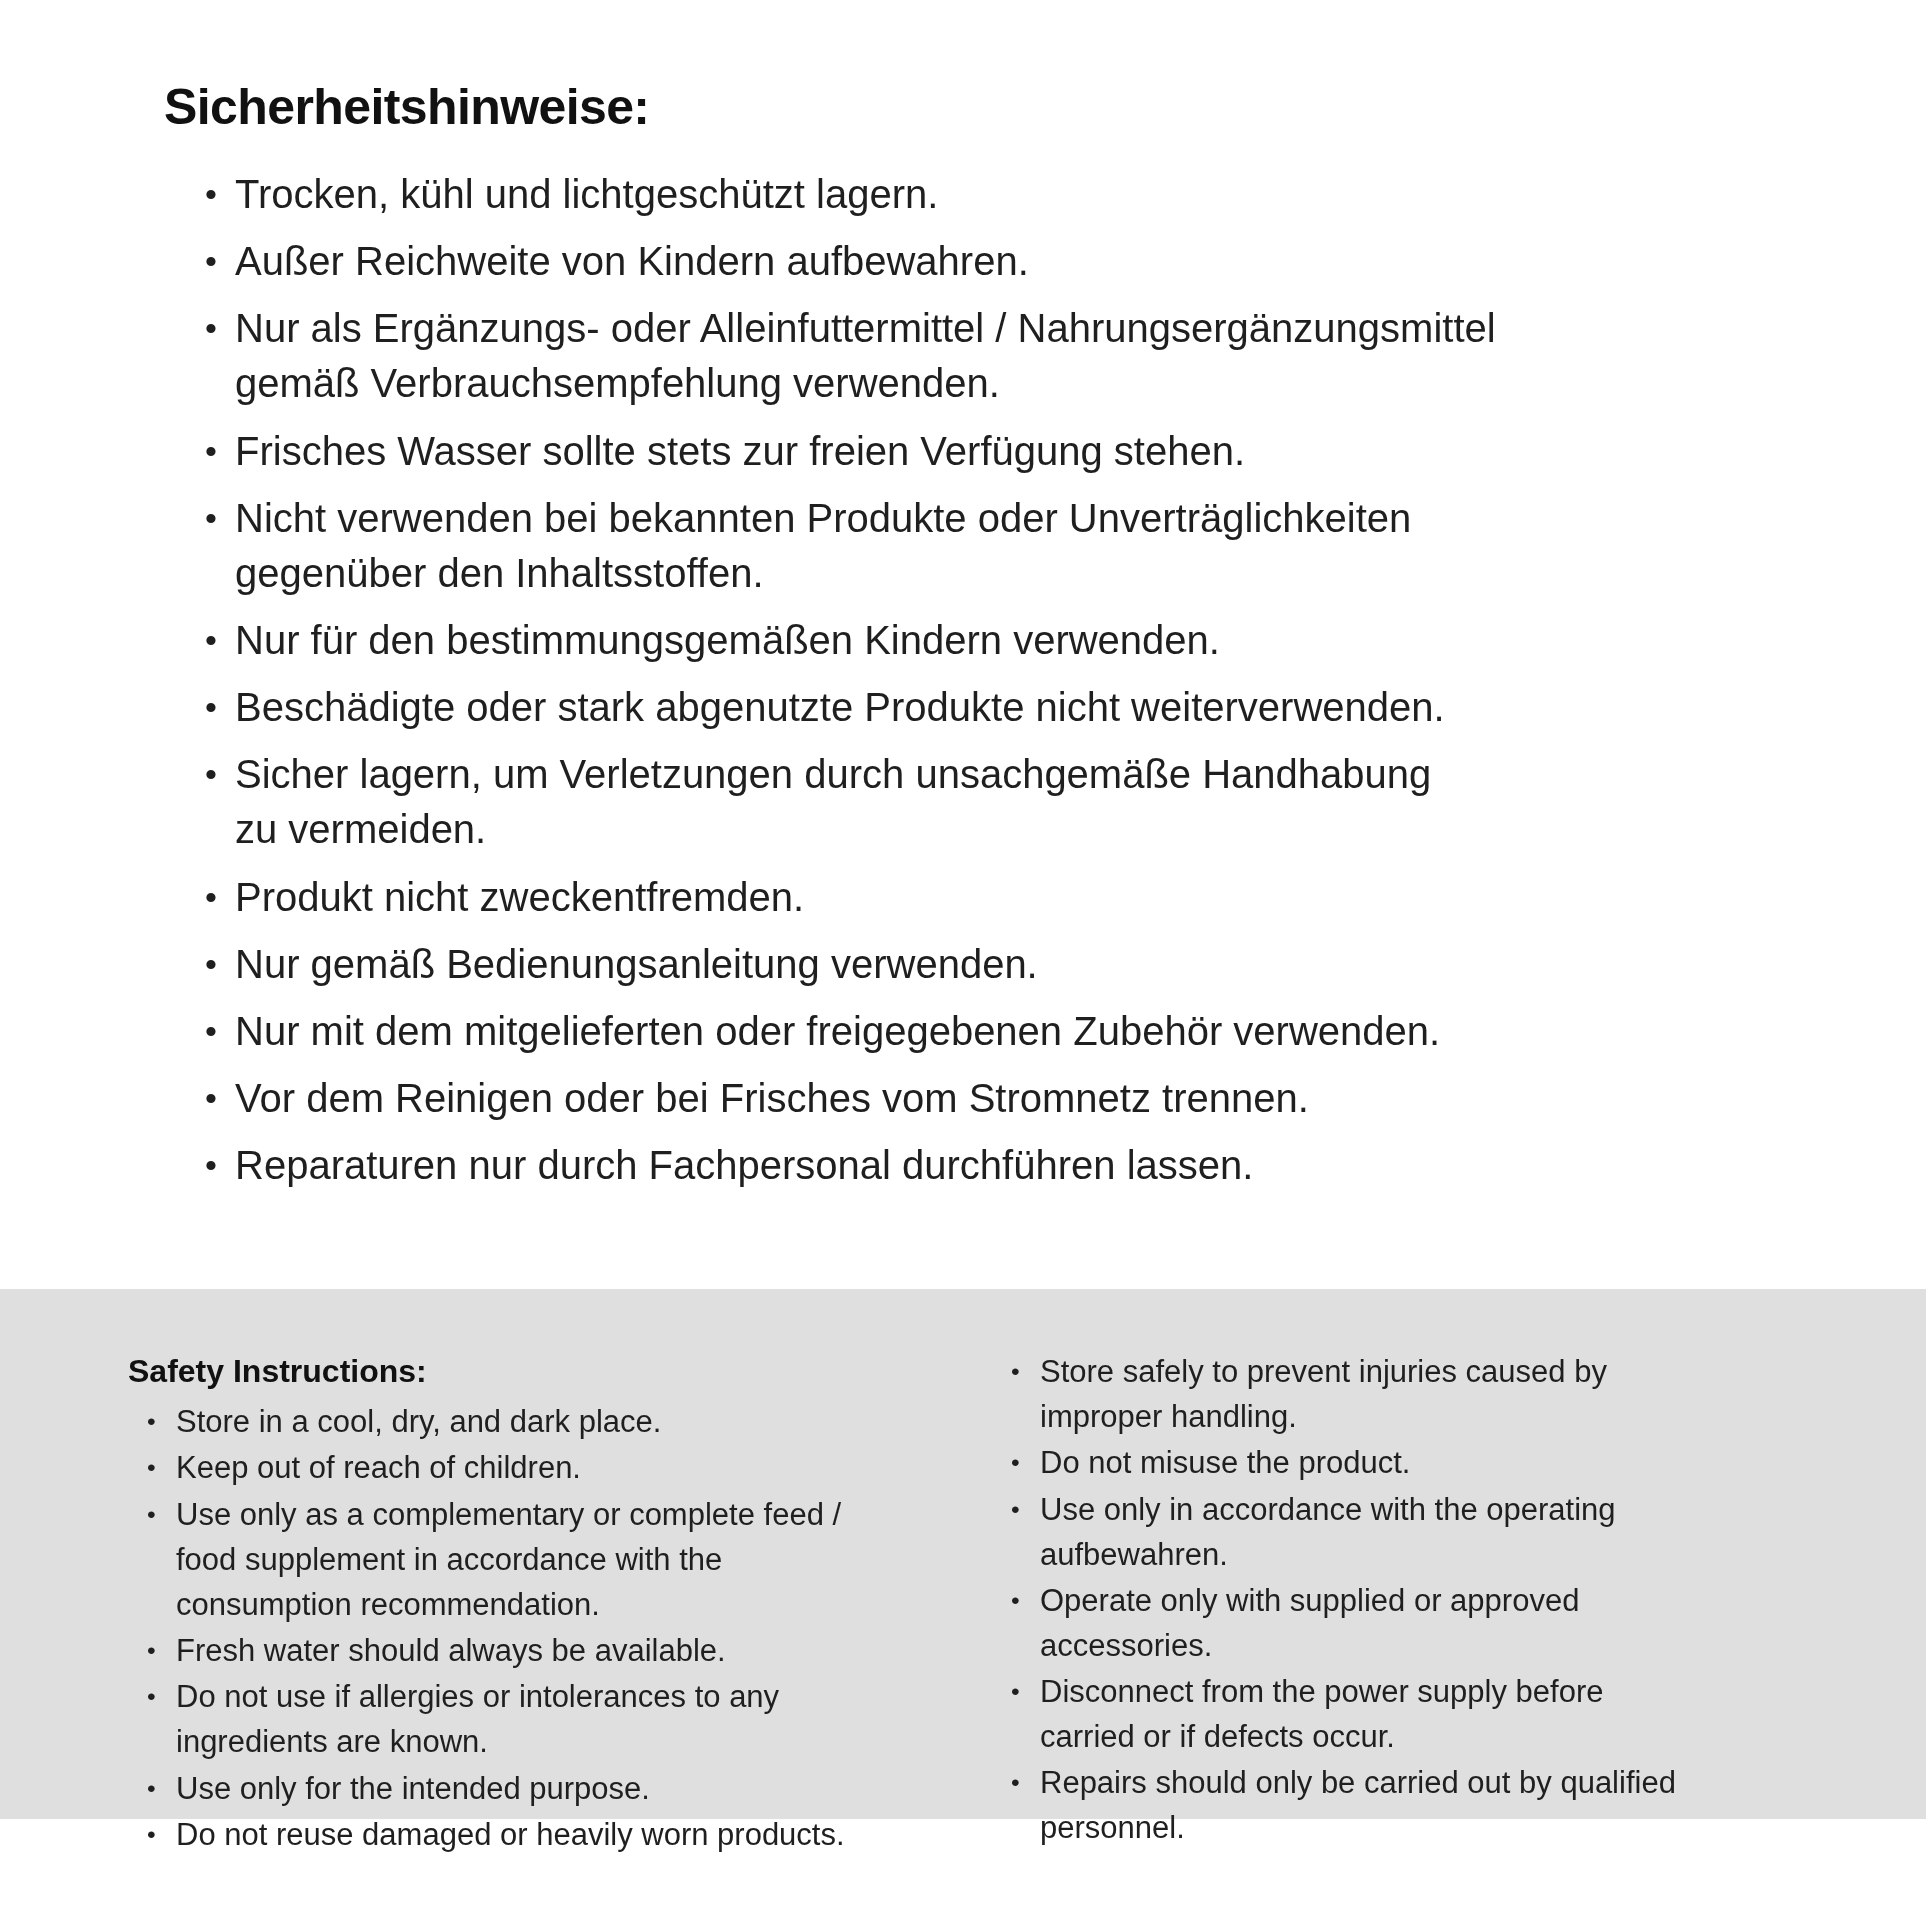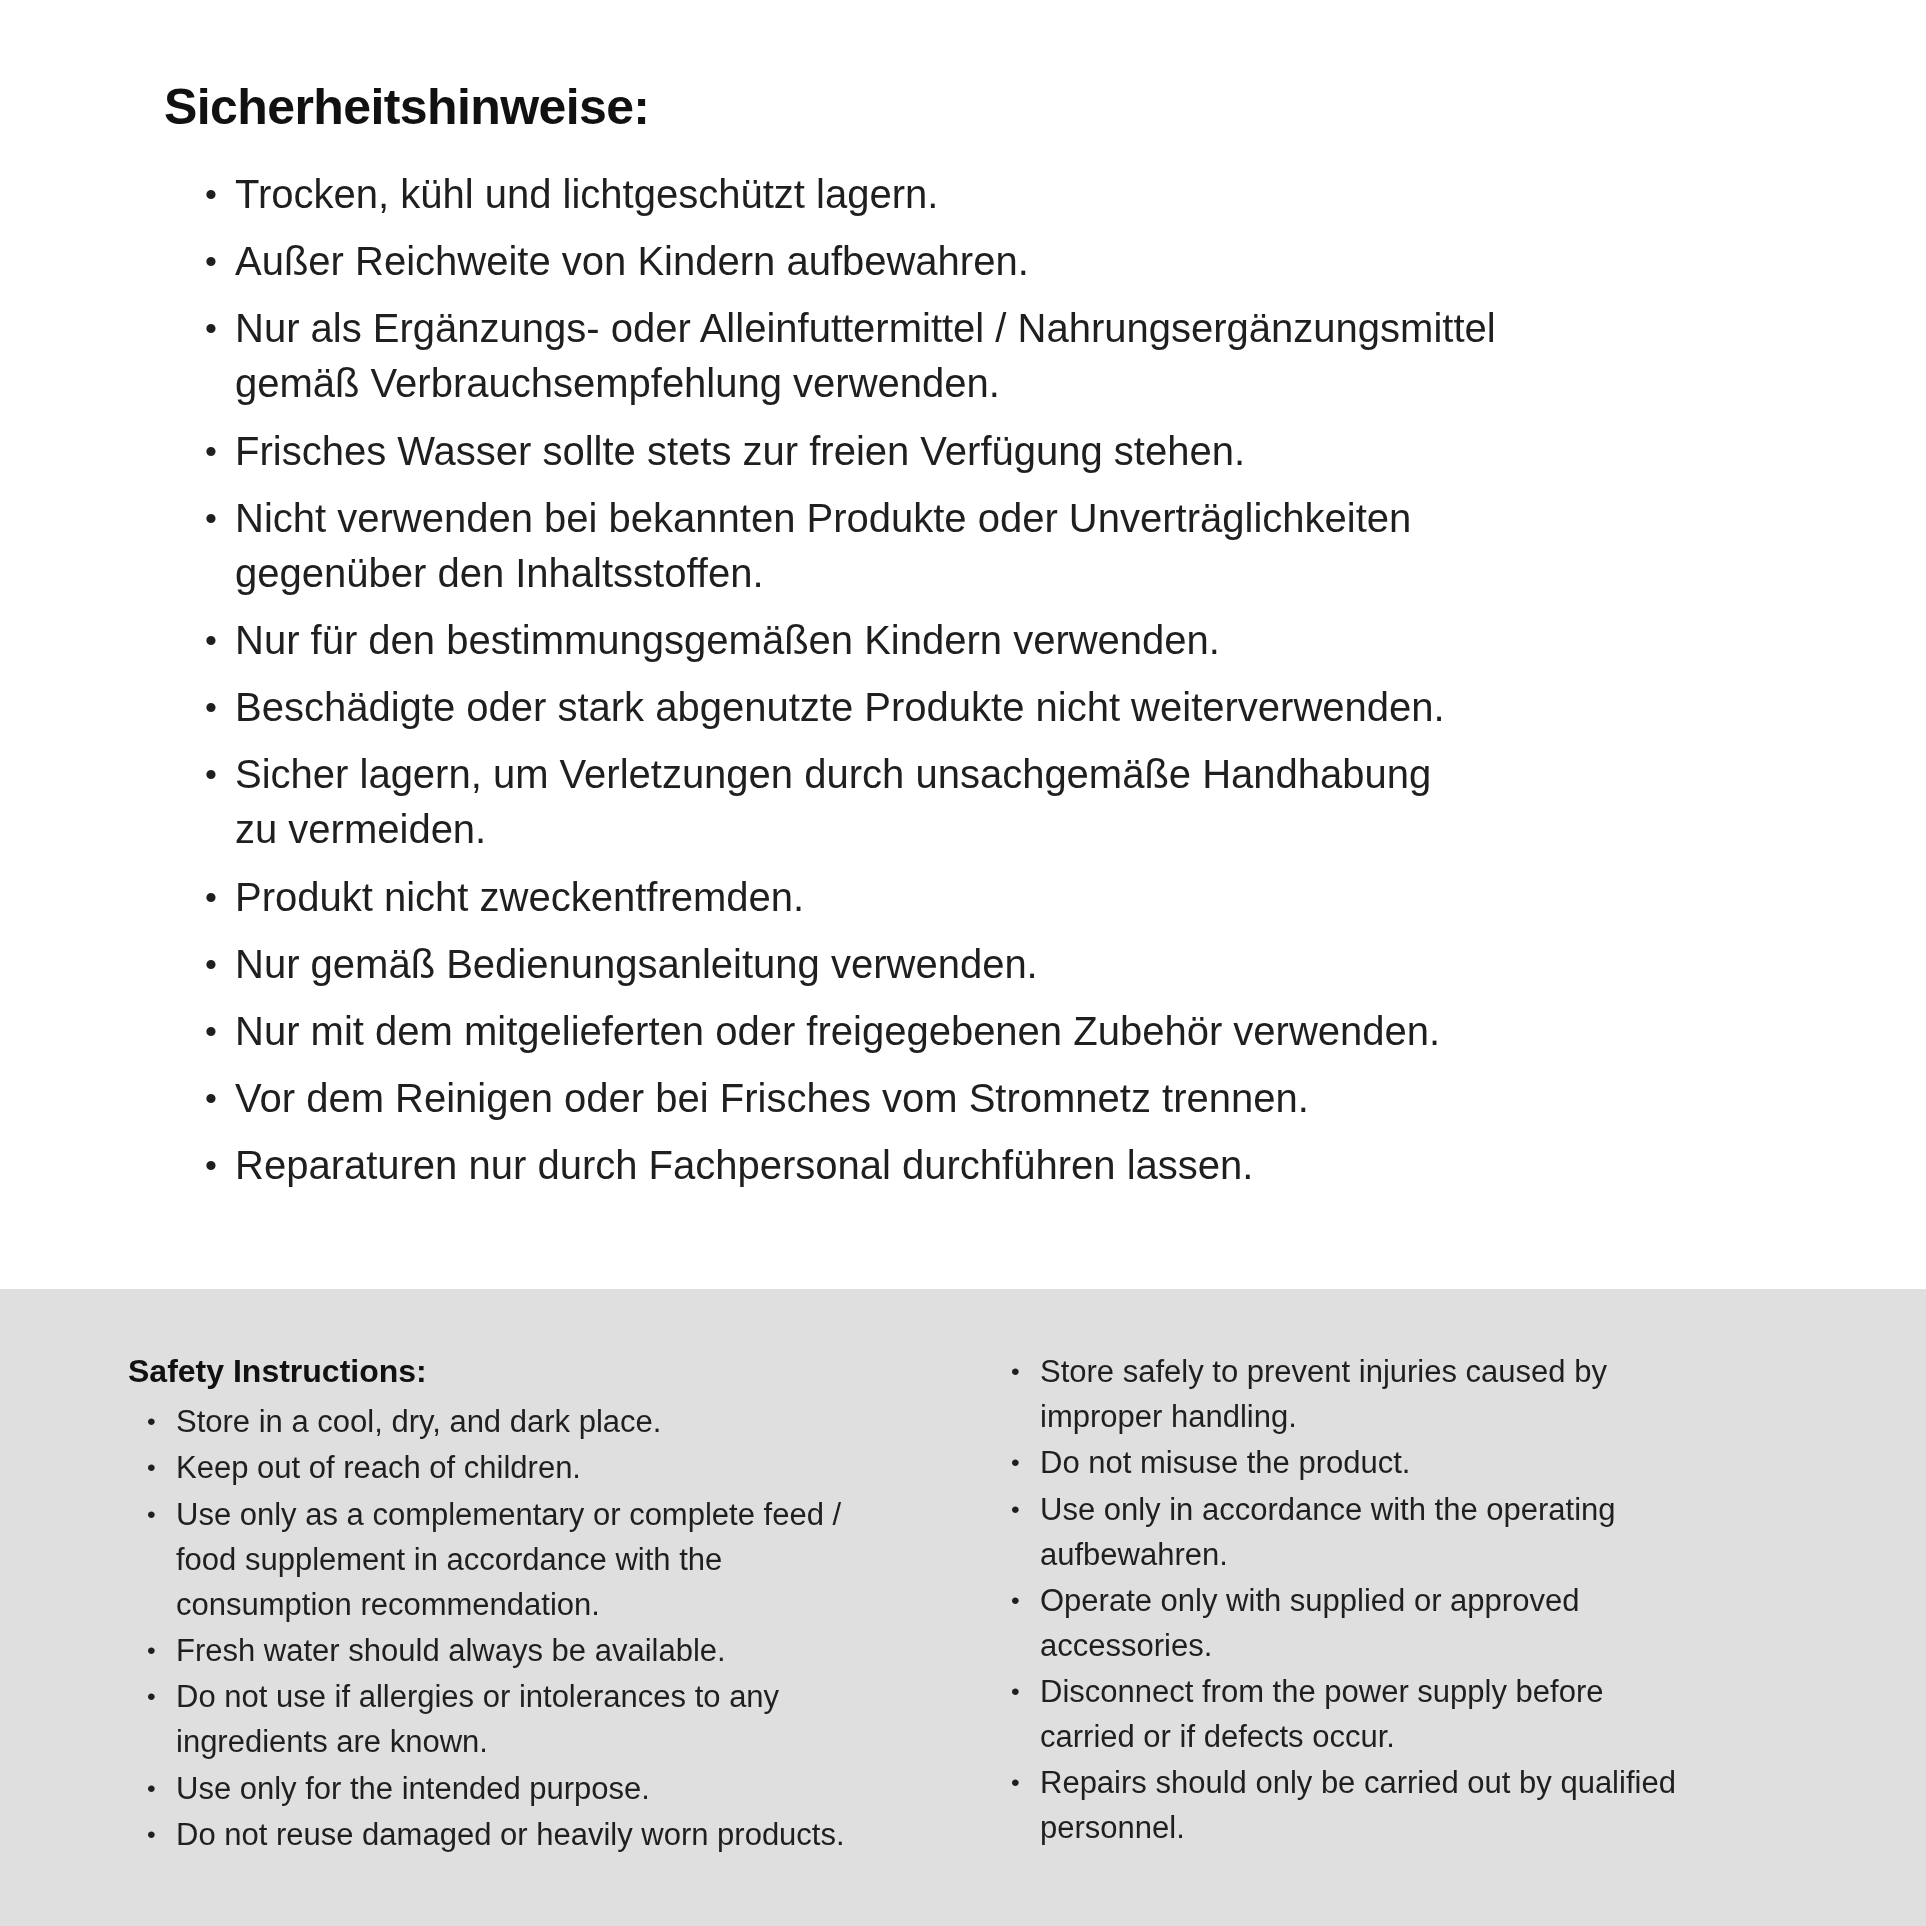--- a/index.html
+++ b/index.html
@@ -47,21 +47,21 @@
   }
 
   .item-text { white-space: pre-line; display: block; }
 
   
   .en-panel {
     position: absolute;
     left: 0;
     top: 1289px;
     width: 1926px;
-    height: 638px;
+    height: 530px;
     background: #dfdfdf;
   }
   .en-col-left {
     position: absolute;
     left: 128px;
     top: 60px;
     width: 873px;
   }
   .en-col-right {
     position: absolute;

